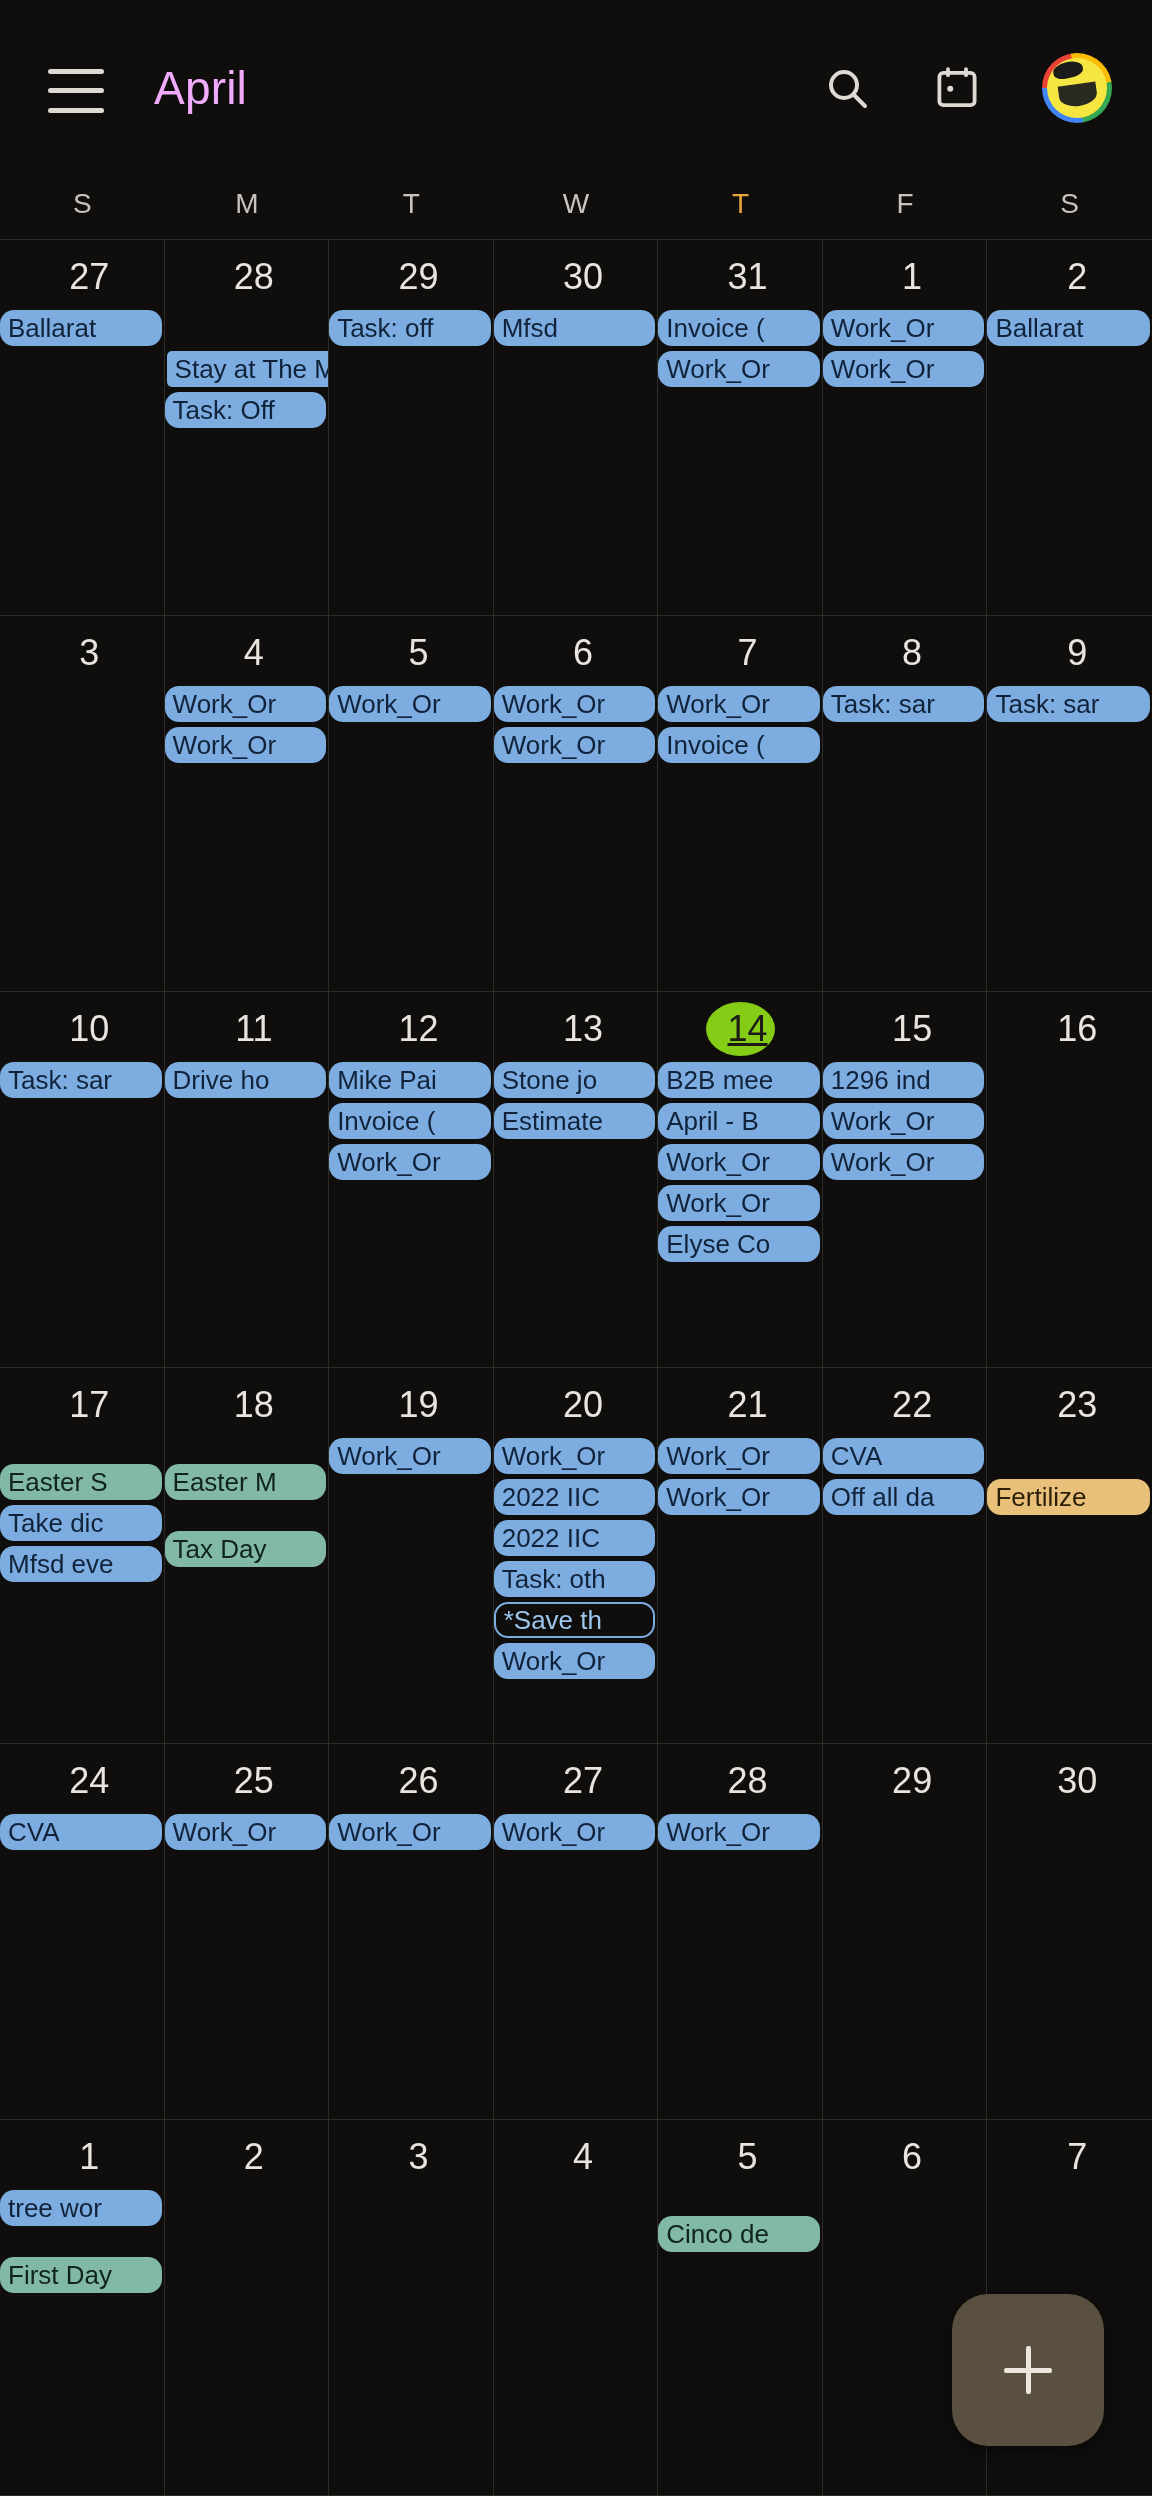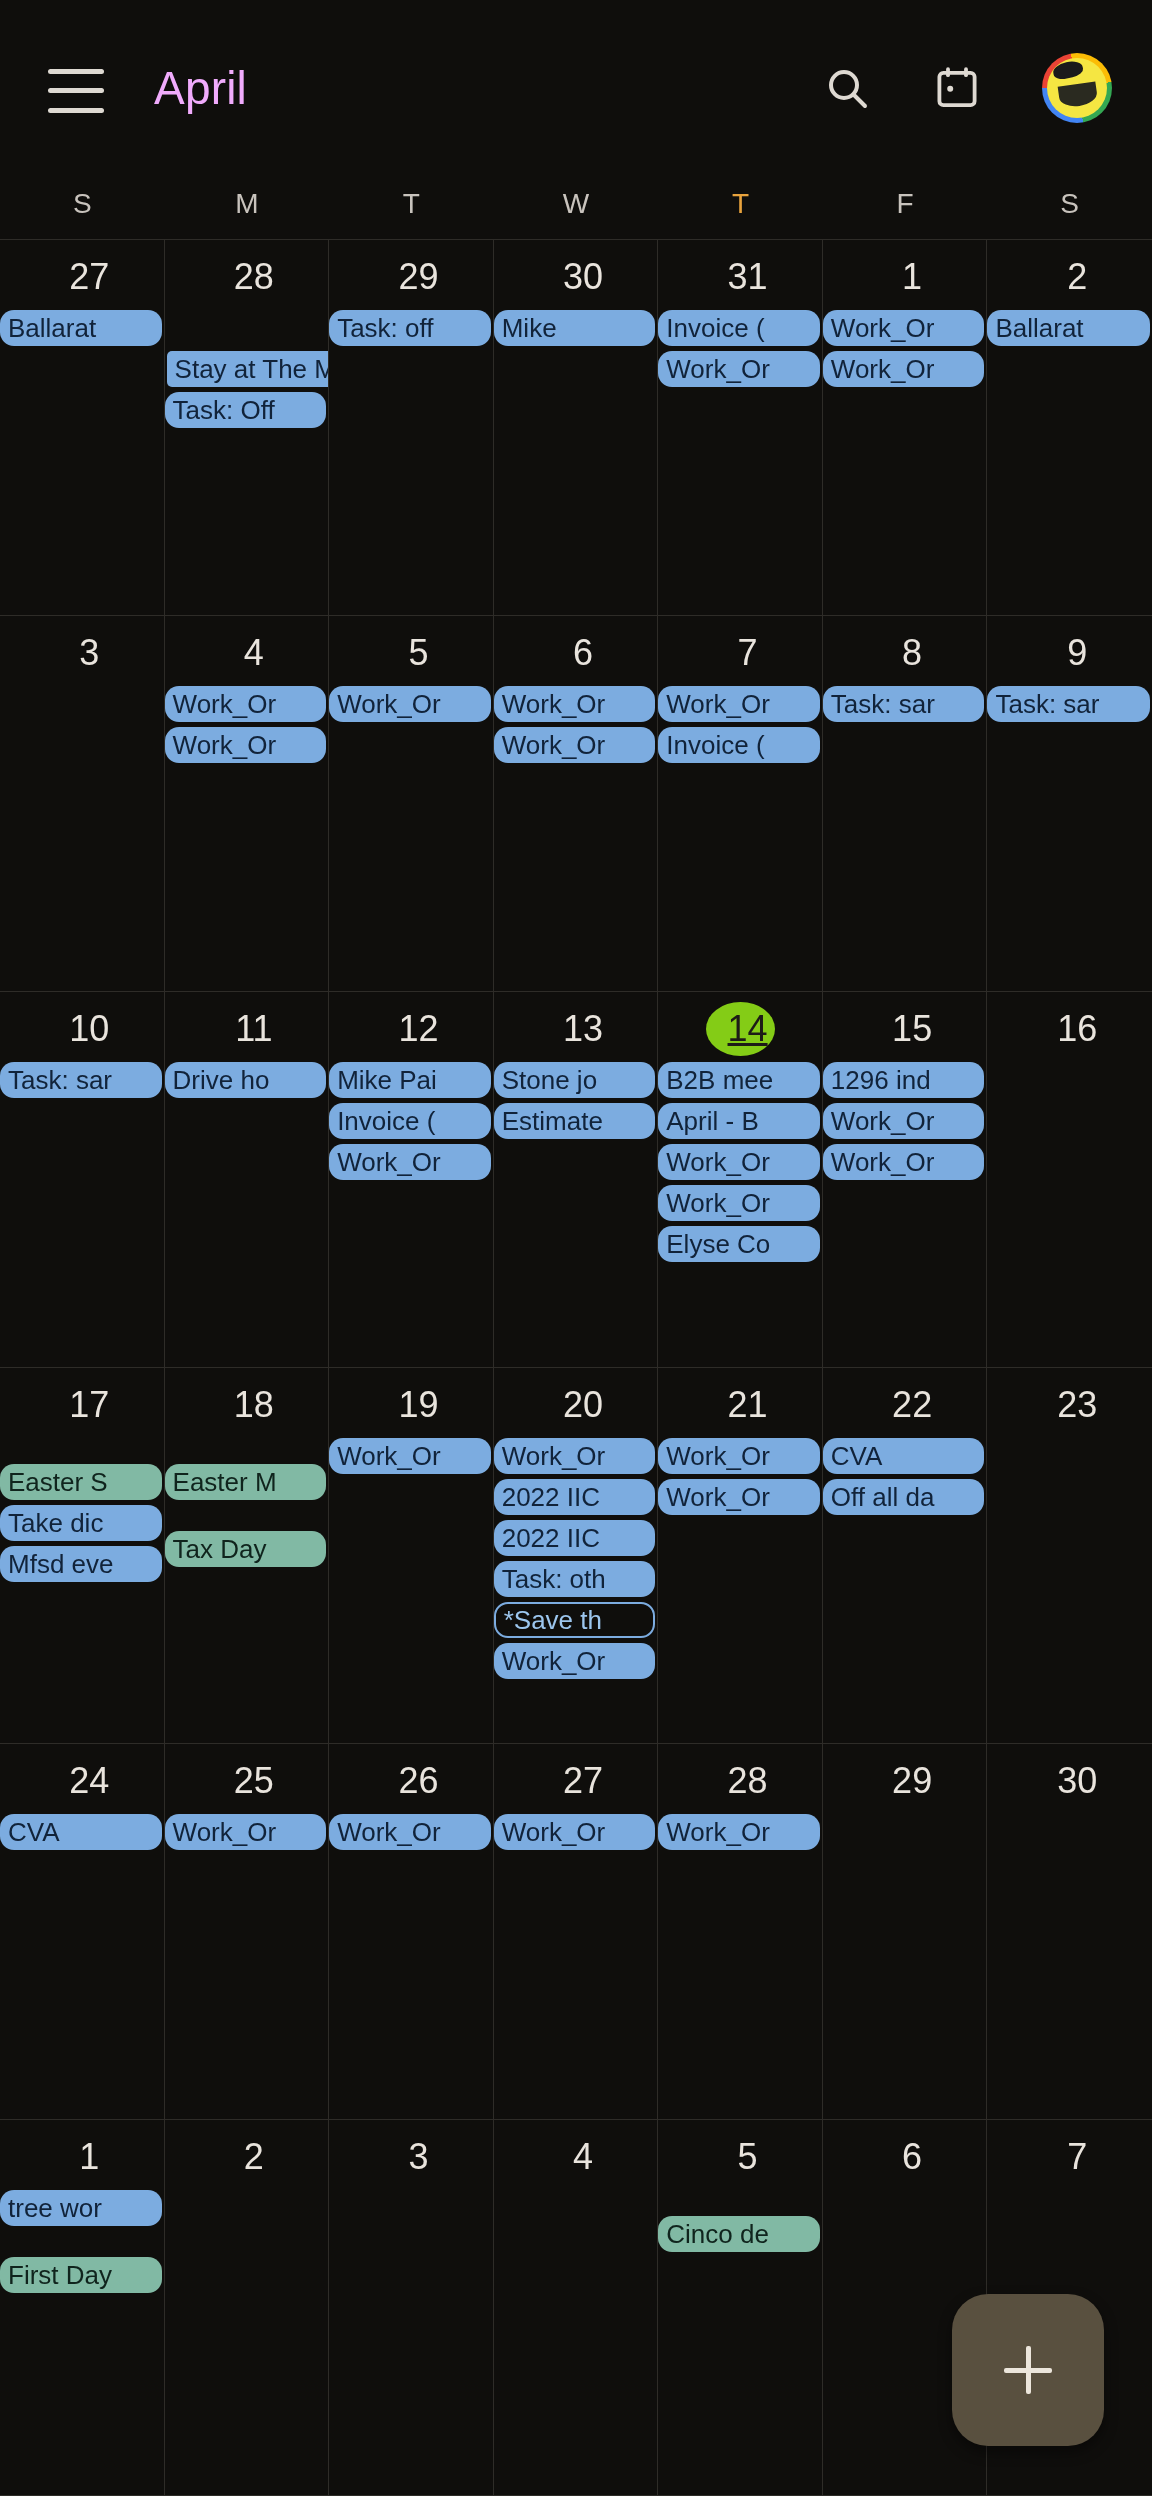--- a/index.html
+++ b/index.html
@@ -294,21 +294,21 @@
     </div>
     <div class="cell">
       <div class="daynum">29</div>
       <div class="chips">
         <div class="chip">Task: off</div>
       </div>
     </div>
     <div class="cell">
       <div class="daynum">30</div>
       <div class="chips">
-        <div class="chip">Mike</div>
+        <div class="chip">Mfsd</div>
       </div>
     </div>
     <div class="cell">
       <div class="daynum">31</div>
       <div class="chips">
         <div class="chip">Invoice (</div>
         <div class="chip">Work_Or</div>
       </div>
     </div>
     <div class="cell">
@@ -457,20 +457,24 @@
     </div>
     <div class="cell">
       <div class="daynum">22</div>
       <div class="chips">
         <div class="chip">CVA</div>
         <div class="chip">Off all da</div>
       </div>
     </div>
     <div class="cell">
       <div class="daynum">23</div>
+      <div class="chips">
+        <div class="spacer"></div>
+        <div class="chip orange">Fertilize</div>
+      </div>
     </div>
     <div class="cell">
       <div class="daynum">24</div>
       <div class="chips">
         <div class="chip">CVA</div>
       </div>
     </div>
     <div class="cell">
       <div class="daynum">25</div>
       <div class="chips">

